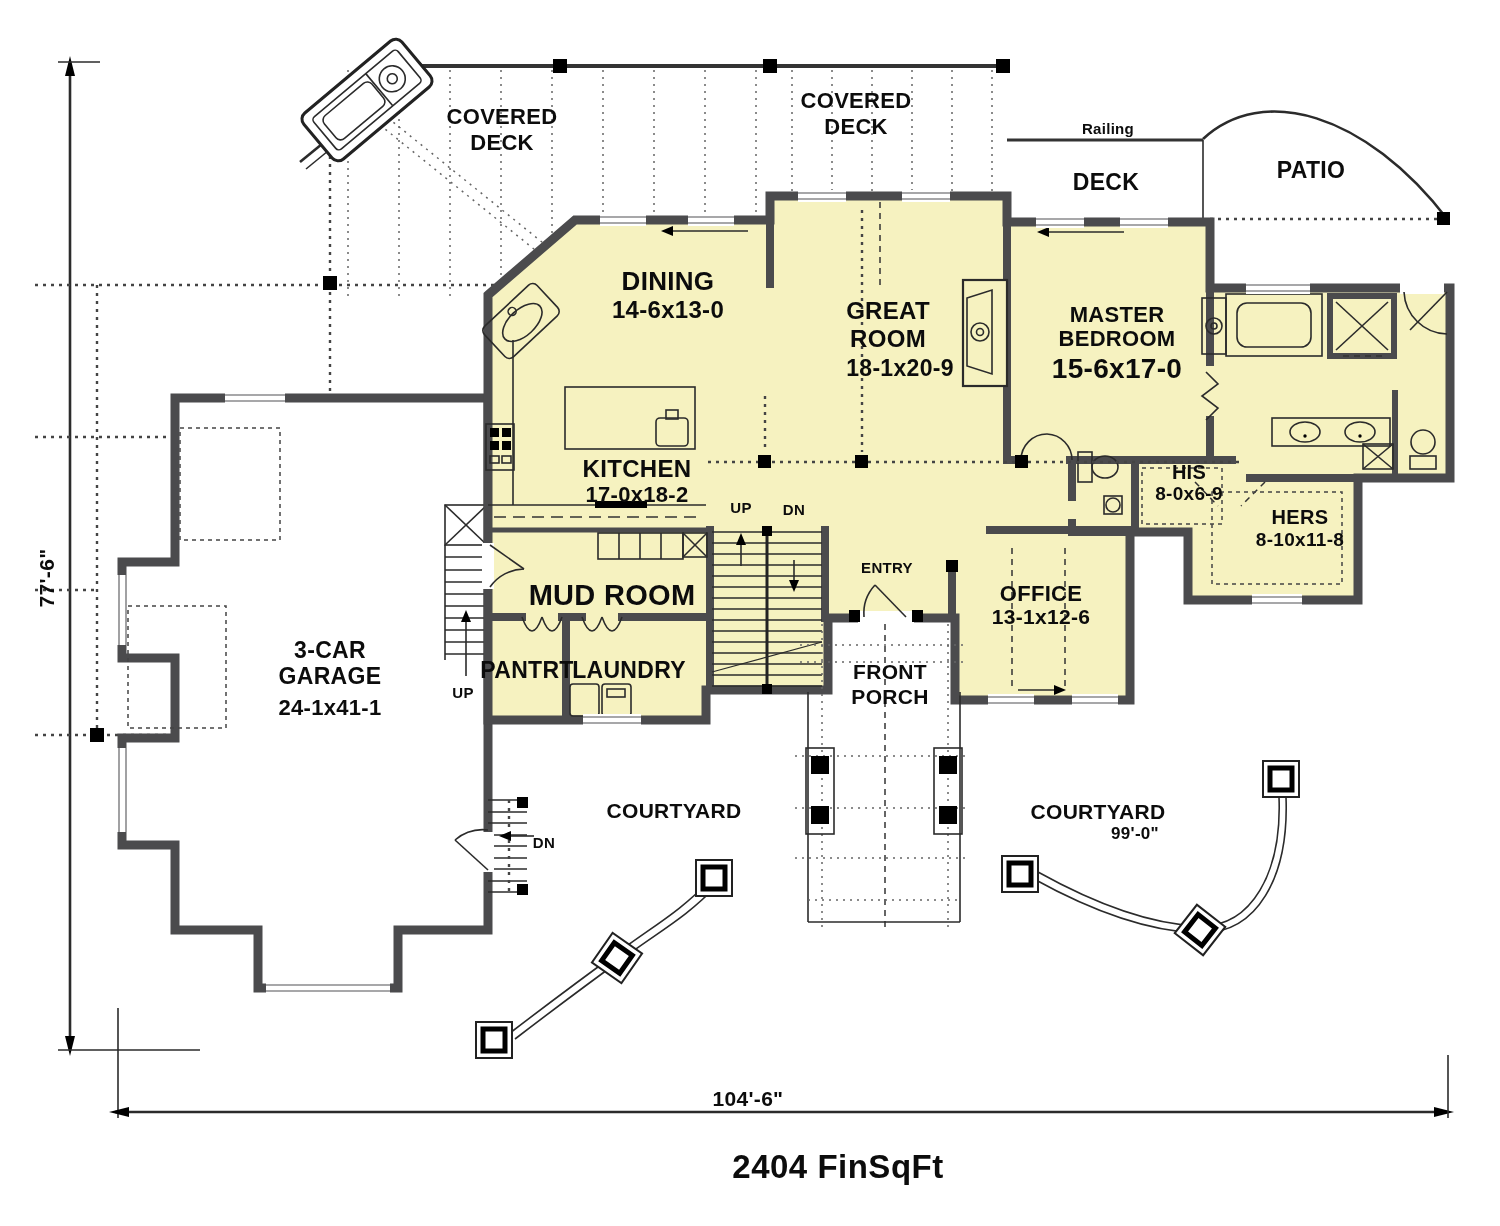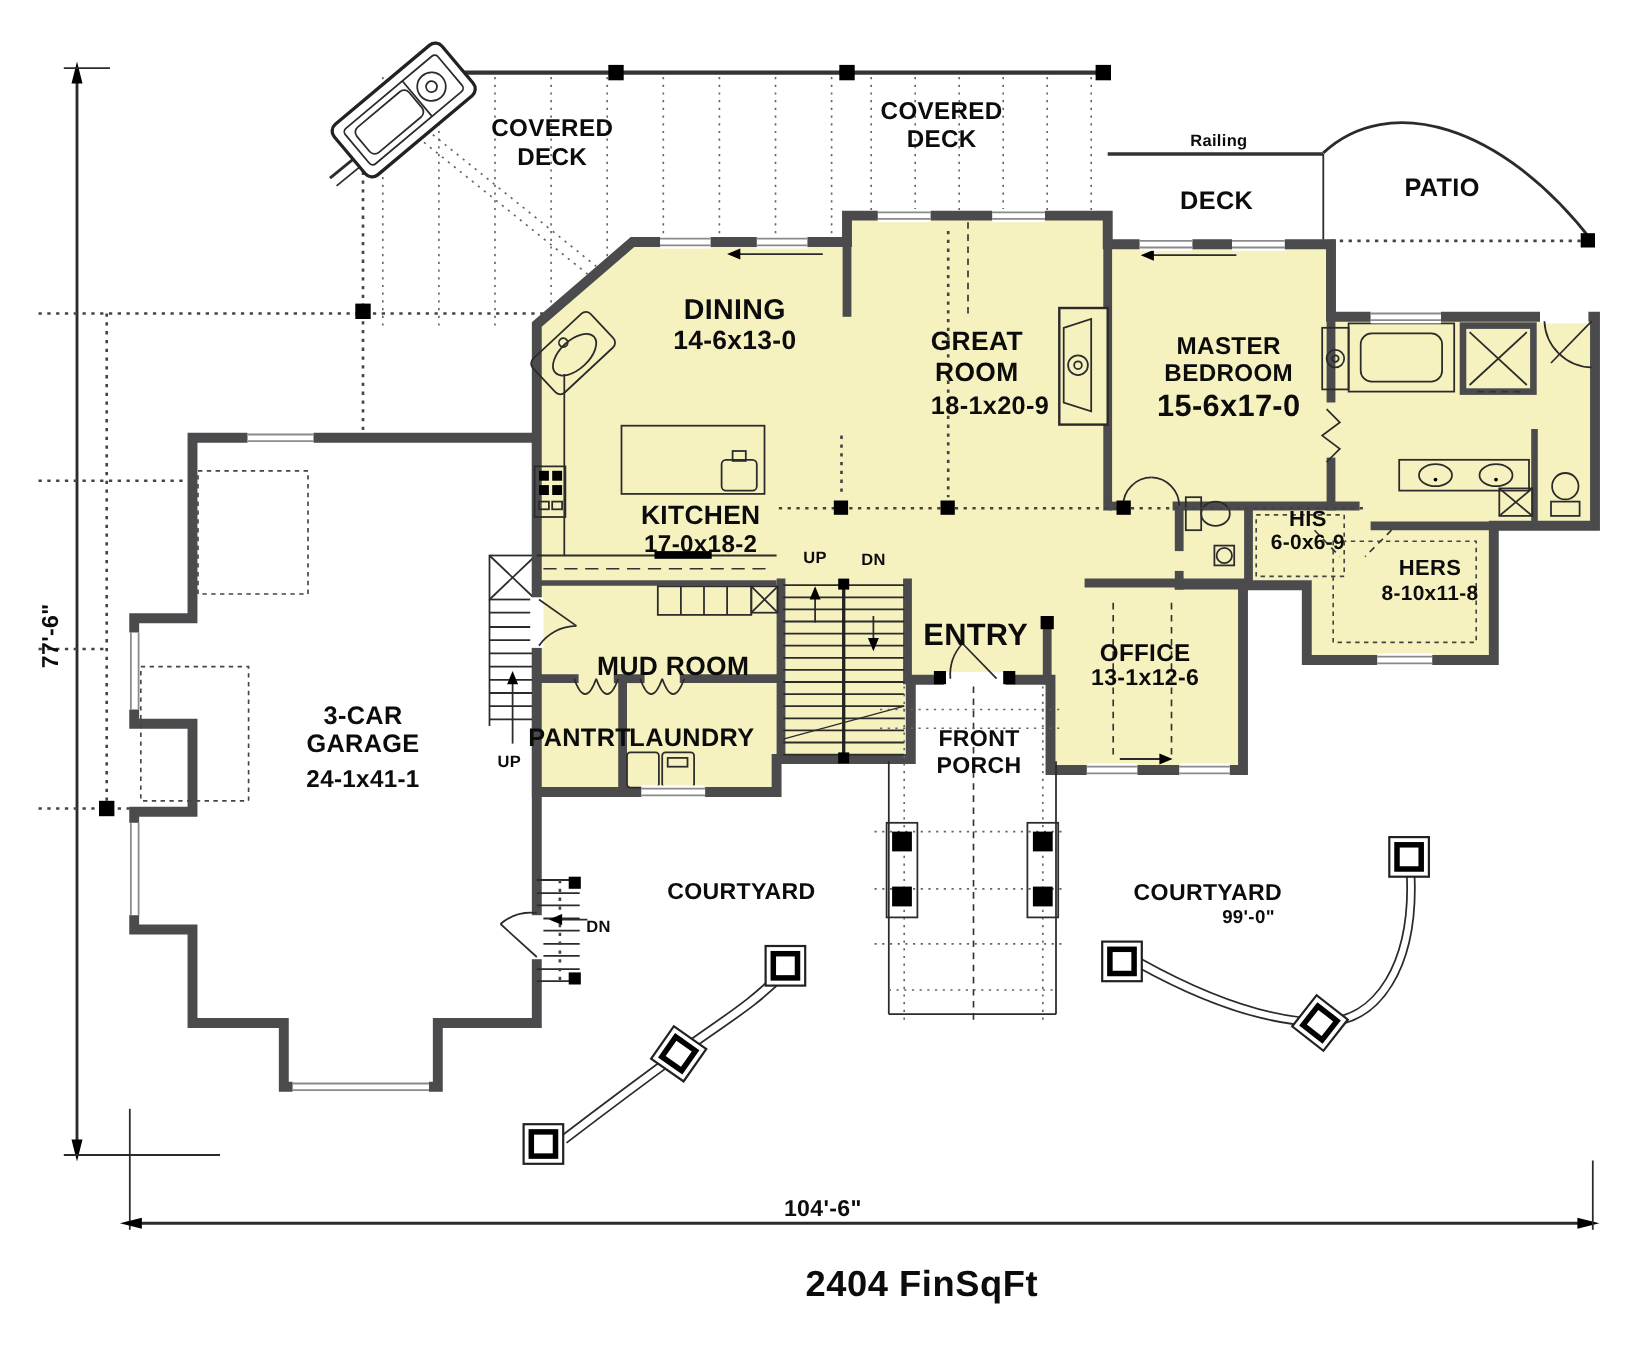--- a/index.html
+++ b/index.html
@@ -449,29 +449,29 @@
 <div class="lbl wrap" style="left:888px;top:297px;width:120px;font-size:24px;text-align:center;">GREAT ROOM</div>
 <div class="lbl" style="left:888px;top:352px;font-size:23px;margin-left:12px;">18-1x20-9</div>
 
 <div class="lbl wrap" style="left:1117px;top:303px;width:185px;font-size:22px;line-height:1.1;">MASTER BEDROOM</div>
 <div class="lbl" style="left:1117px;top:349px;font-size:28px;">15-6x17-0</div>
 
 <div class="lbl" style="left:637px;top:452px;font-size:24px;">KITCHEN</div>
 <div class="lbl" style="left:637px;top:479px;font-size:22px;">17-0x18-2</div>
 
 <div class="lbl" style="left:1189px;top:458px;font-size:20px;">HIS</div>
-<div class="lbl" style="left:1189px;top:480px;font-size:19px;">6-0x6-9</div>
+<div class="lbl" style="left:1189px;top:480px;font-size:19px;">8-0x6-9</div>
 
 <div class="lbl" style="left:1300px;top:503px;font-size:20px;">HERS</div>
 <div class="lbl" style="left:1300px;top:526px;font-size:19px;">8-10x11-8</div>
 
-<div class="lbl" style="left:612px;top:590px;font-size:24px;">MUD ROOM</div>
+<div class="lbl" style="left:612px;top:574px;font-size:29px;">MUD ROOM</div>
 <div class="lbl" style="left:527px;top:654px;font-size:23px;">PANTRT</div>
 <div class="lbl" style="left:629px;top:654px;font-size:23px;">LAUNDRY</div>
-<div class="lbl" style="left:887px;top:557px;font-size:28px;">ENTRY</div>
+<div class="lbl" style="left:887px;top:557px;font-size:15px;">ENTRY</div>
 
 <div class="lbl" style="left:1041px;top:578px;font-size:22px;">OFFICE</div>
 <div class="lbl" style="left:1041px;top:602px;font-size:21px;">13-1x12-6</div>
 
 <div class="lbl wrap" style="left:330px;top:637px;width:120px;font-size:23px;line-height:1.15;">3-CAR GARAGE</div>
 <div class="lbl" style="left:330px;top:692px;font-size:22px;">24-1x41-1</div>
 
 <div class="lbl wrap" style="left:890px;top:659px;width:110px;font-size:21px;line-height:1.2;">FRONT PORCH</div>
 <div class="lbl" style="left:674px;top:796px;font-size:21px;">COURTYARD</div>
 <div class="lbl" style="left:1098px;top:797px;font-size:21px;">COURTYARD</div>

